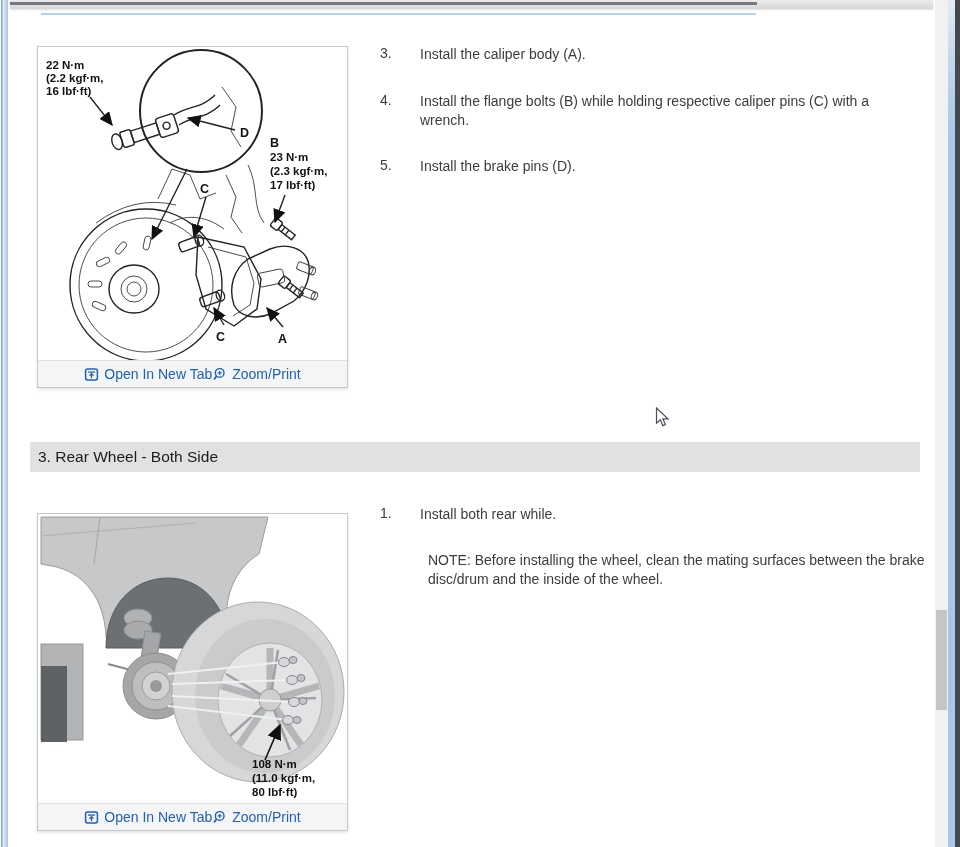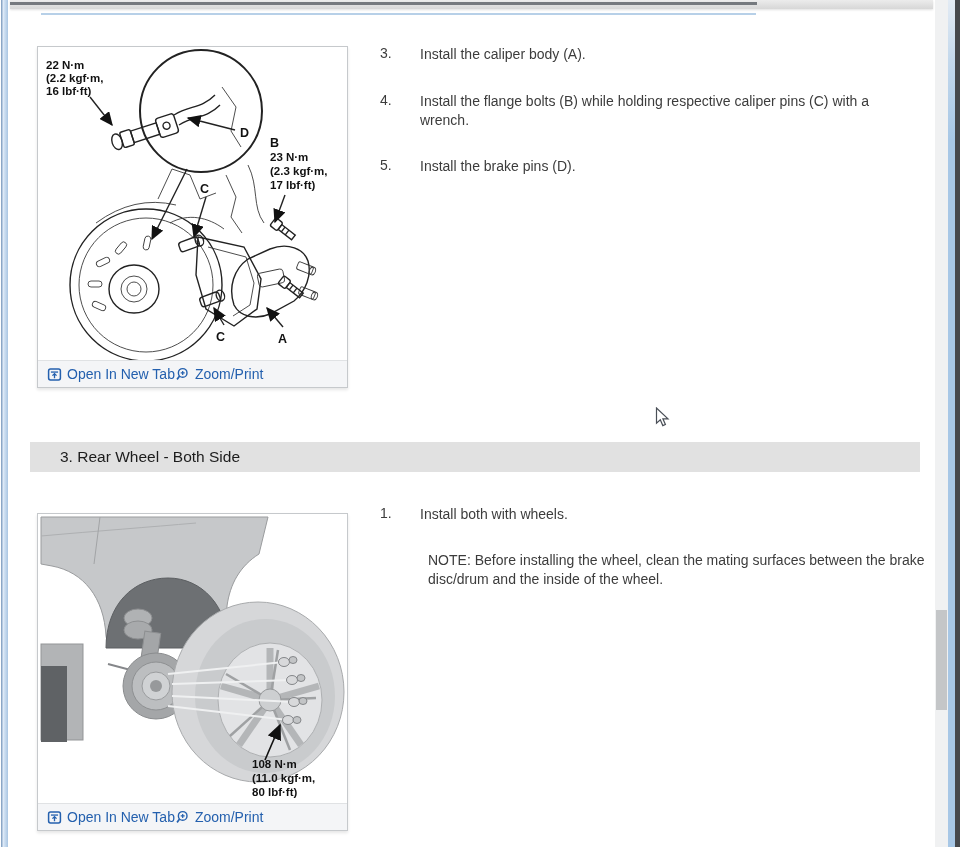--- a/index.html
+++ b/index.html
@@ -22,36 +22,36 @@
     background:linear-gradient(#ececec,#d7d7d7);box-shadow:0 1px 2px rgba(0,0,0,.12);}
   .top-darkline{position:absolute;left:10px;top:2px;width:747px;height:3px;background:#75797e;}
   .top-blueline{position:absolute;left:41px;top:13px;width:715px;height:2px;background:#b7d0e8;}
   
   .figure-panel{position:absolute;left:37px;width:311px;box-sizing:border-box;
     border:1px solid #c6c9cc;background:#eab308;box-shadow:0 2px 3px rgba(0,0,0,.10);}
   .panel1{top:46px;height:342px;}
   .panel2{top:507px;height:318px;margin-top:6px;}
   .figure-image{position:absolute;left:0;top:0;right:0;bottom:27px;background:#fff;overflow:hidden;}
   .figure-footer{position:absolute;left:0;right:0;bottom:0;height:27px;background:#f4f5f7;
-    border-top:1px solid #e0e2e4;display:flex;justify-content:flex-start;align-items:center;
+    border-top:1px solid #e0e2e4;display:flex;justify-content:center;align-items:center;
     padding:0 9px;box-sizing:border-box;}
   .flink{display:flex;align-items:center;gap:5px;color:#2460ae;font-size:14px;cursor:pointer;text-decoration:none;}
   .flink svg{display:block;}
   
   .steps{position:absolute;left:380px;width:548px;}
   .steps1{top:45px;height:150px;}
   .steps2{top:505px;height:120px;}
   .step{position:absolute;left:0;display:flex;}
   .step .num{width:40px;flex:0 0 40px;font-size:14px;}
   .step .txt{width:500px;font-size:14px;line-height:19px;}
   .s3{top:0;} .s4{top:47px;} .s5{top:112px;} .s1{top:0;}
   .note{position:absolute;left:48px;top:46px;width:500px;font-size:14px;line-height:19px;}
   
   .section-header{position:absolute;left:30px;top:442px;width:890px;height:30px;background:#e1e1e1;
-    font-size:15.5px;color:#1c1c1c;line-height:30px;padding-left:30px;box-sizing:border-box;}
+    font-size:15.5px;color:#1c1c1c;line-height:30px;padding-left:8px;box-sizing:border-box;}
   
   svg text.tq{font-family:"Liberation Sans",sans-serif;font-weight:bold;font-size:11.5px;fill:#111;}
   svg text.lbl{font-family:"Liberation Sans",sans-serif;font-weight:bold;font-size:12.5px;fill:#111;}
   .line{stroke:#222;stroke-width:1.4;fill:none;}
   .thin{stroke:#3a3a3a;stroke-width:0.9;fill:none;}
   
   .cursor{position:absolute;left:655px;top:407px;}
 </style>
 </head>
 <body>
@@ -288,21 +288,21 @@
         <line x1="4.9" y1="9.7" x2="2.2" y2="13.2" stroke="#2460ae" stroke-width="1.8"></line>
       </svg>
       <span>Zoom/Print</span>
     </a>
   </div>
 </div>
 
 <div class="steps steps2">
   <div class="step s1">
     <span class="num">1.</span>
-    <span class="txt">Install both with wheels.</span>
+    <span class="txt">Install both rear while.</span>
   </div>
   <div class="note">NOTE: Before installing the wheel, clean the mating surfaces between the brake disc/drum and the inside of the wheel.</div>
 </div>
 
 <div class="cursor">
   <svg width="20" height="21" viewBox="0 0 20 21">
     <path d="M1.5,1 L1.5,16.2 L5.3,12.8 L7.8,18.6 L10.4,17.5 L7.9,11.8 L13,11.8 Z" fill="#ffffff" stroke="#4a4f57" stroke-width="1.2"></path>
   </svg>
 </div>
 

